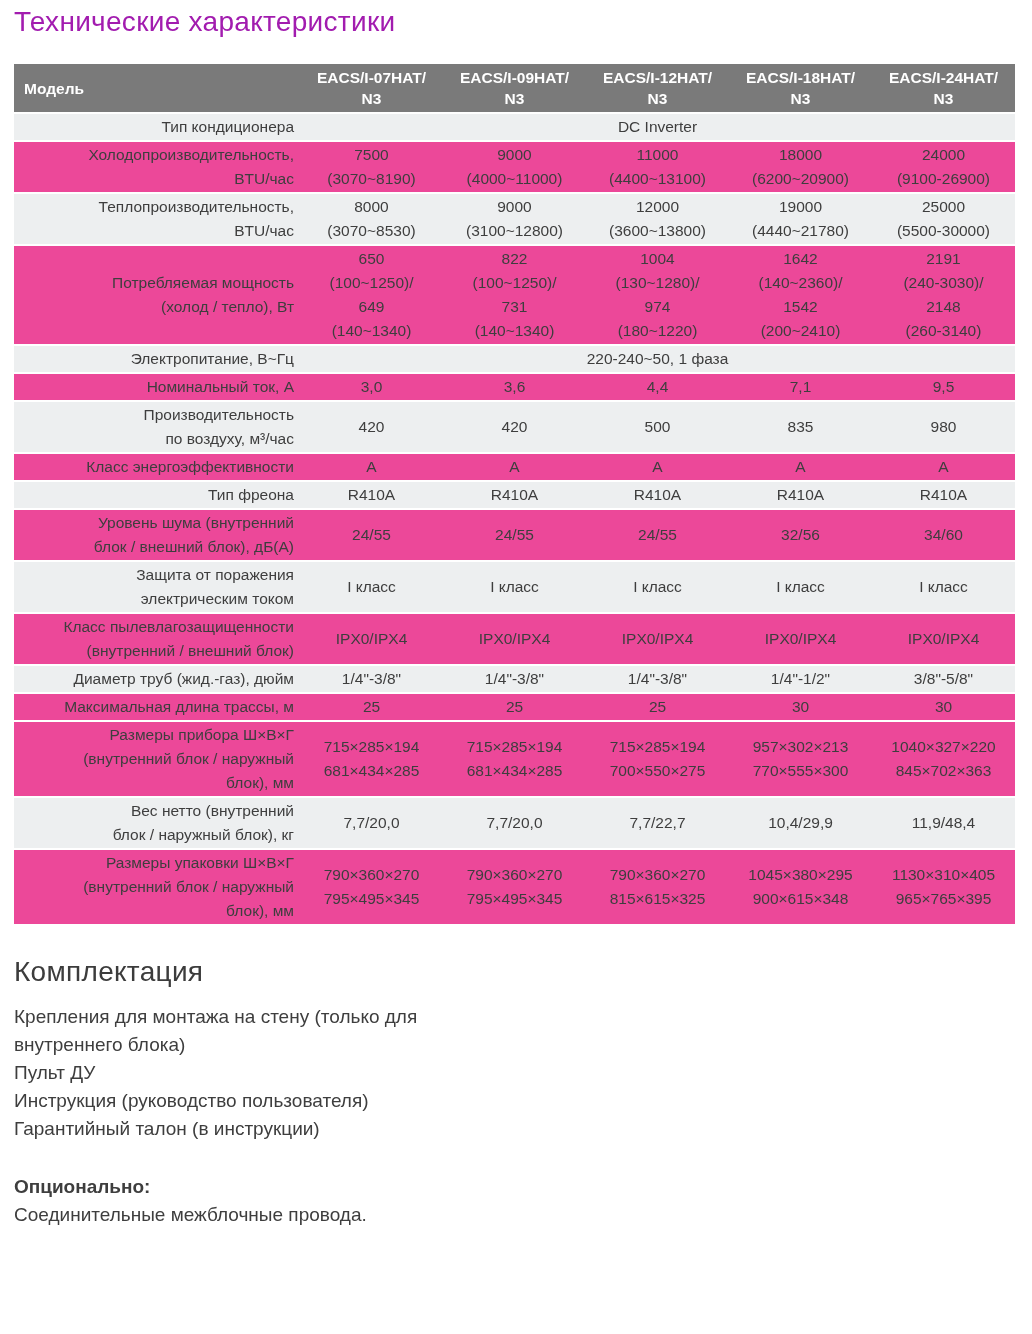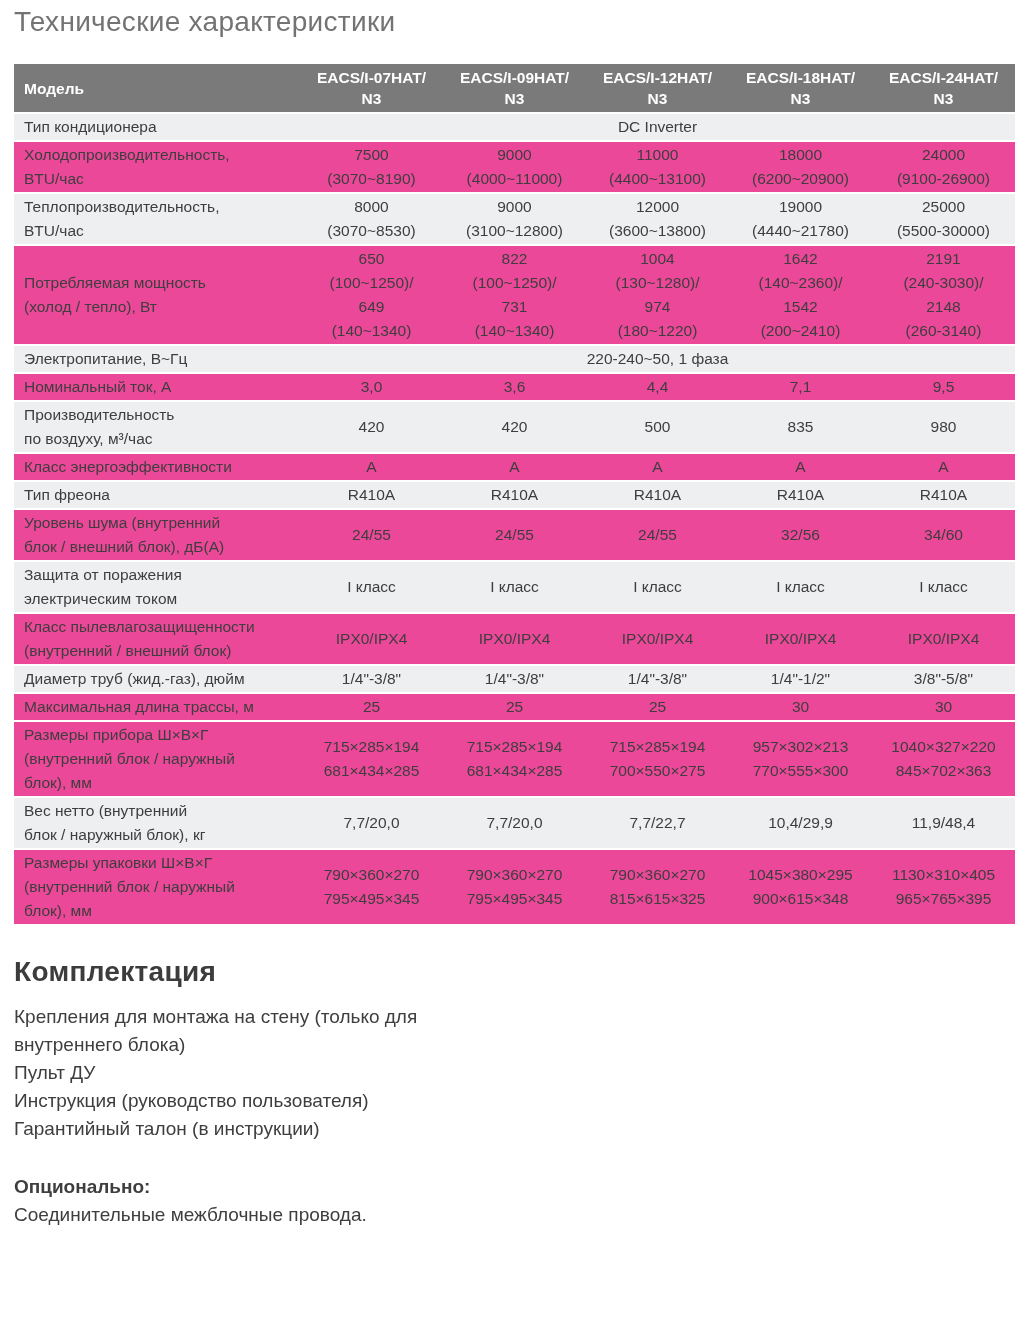--- a/index.html
+++ b/index.html
@@ -14,21 +14,21 @@
     height: 1334px;
     box-sizing: border-box;
     padding: 6px 14px 0 14px;
     overflow: hidden;
   }
   .page-title {
     font-size: 28px;
     font-weight: 400;
     letter-spacing: 0.3px;
     margin: 0;
-    color: #737373;
+    color: #a21caf;
   }
   table.specs {
     border-collapse: separate;
     border-spacing: 0 2px;
     width: 972px;
     margin-top: 24px;
     table-layout: fixed;
   }
   table.specs col.c-label { width: 286px; }
   table.specs col.c-val   { width: 143px; }
@@ -48,29 +48,29 @@
     padding-left: 10px;
   }
   tbody td {
     font-size: 15.5px;
     line-height: 24px;
     padding: 1px 6px;
     vertical-align: middle;
     white-space: pre-line;
   }
   tbody td.label {
-    text-align: left;
+    text-align: right;
     padding-left: 10px;
   }
   tbody td.val { text-align: center; }
   tr.light td { background: #edeff0; }
   tr.gray td  { background: #ec4899; }
   .section-title {
     font-size: 28px;
-    font-weight: 700;
+    font-weight: 400;
     letter-spacing: 0.3px;
     margin: 30px 0 0 0;
     color: #3c3c3c;
   }
   .included-list {
     margin-top: 15px;
     font-size: 19px;
     line-height: 28px;
     max-width: 560px;
   }

